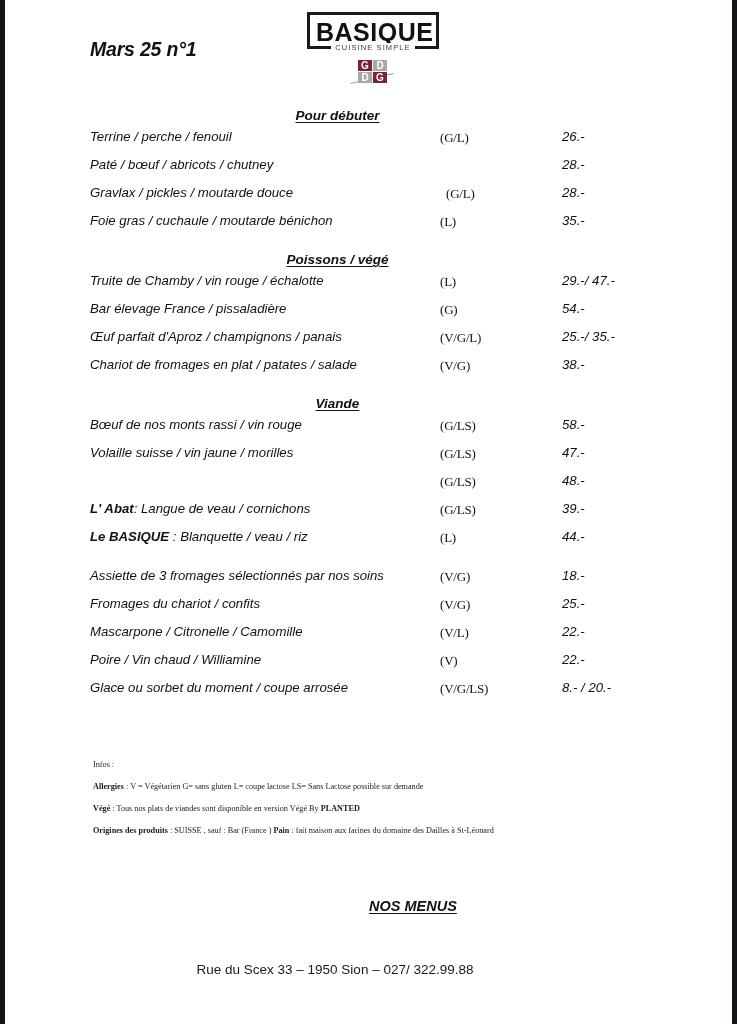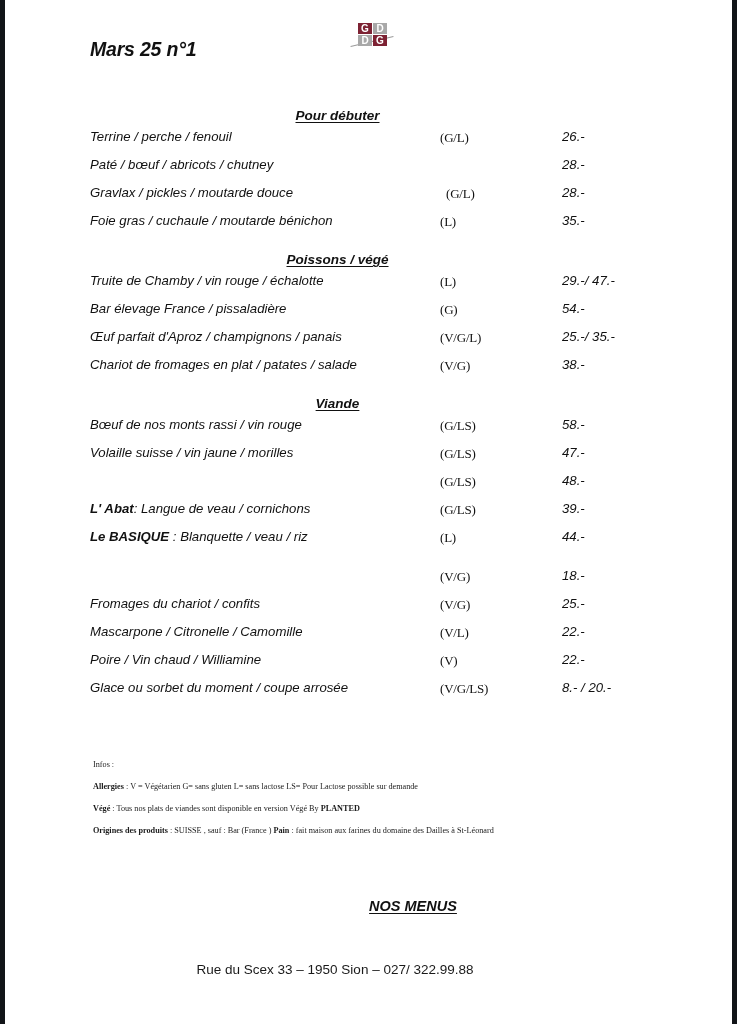--- a/index.html
+++ b/index.html
@@ -221,20 +221,26 @@
 
 <div class="edge-strip edge-left"></div>
 <div class="edge-strip edge-right"></div>
 
 <div class="page">
 
   <div class="header">
     <div class="doc-title">Mars 25 n°1</div>
 
     <div class="brand-block">
+      <div class="brand-box">
+        <div class="brand-name">BASIQUE</div>
+        <div class="brand-tagline-wrap">
+          <span class="brand-tagline">CUISINE SIMPLE</span>
+        </div>
+      </div>
       <div class="gdg-logo">
         <div class="gdg-diag"></div>
         <div class="gdg-cell gdg-a">G</div>
         <div class="gdg-cell gdg-b">D</div>
         <div class="gdg-cell gdg-c">D</div>
         <div class="gdg-cell gdg-d">G</div>
       </div>
     </div>
   </div>
 
@@ -307,20 +313,21 @@
           <div class="price">39.-</div>
         </div>
         <div class="row">
           <div class="name"><b>Le BASIQUE</b><span> :  Blanquette / veau / riz</span></div>
           <div class="tag">(L)</div>
           <div class="price">44.-</div>
         </div>
       </div>
       <div class="section">
         <div class="row">
+          <div class="name">Assiette de 3 fromages sélectionnés par nos soins</div>
           <div class="tag">(V/G)</div>
           <div class="price">18.-</div>
         </div>
         <div class="row">
           <div class="name">Fromages du chariot  / confits</div>
           <div class="tag">(V/G)</div>
           <div class="price">25.-</div>
         </div>
         <div class="row">
           <div class="name">Mascarpone   / Citronelle / Camomille</div>
@@ -336,21 +343,21 @@
           <div class="name">Glace ou sorbet  du moment / coupe  arrosée</div>
           <div class="tag">(V/G/LS)</div>
           <div class="price">8.- / 20.-</div>
         </div>
       </div>
     </div>
 
   <div class="infos">
     <div class="line infos-0">Infos :</div>
     <div class="line infos-1">
-      <b>Allergies</b><span> : V = Végétarien  G= sans gluten  L= sans lactose   LS= Pour Lactose possible sur demande</span>
+      <b>Allergies</b><span> : V = Végétarien  G= sans gluten  L= coupe lactose   LS= Sans Lactose possible sur demande</span>
     </div>
     <div class="line infos-2">
       <b>Végé</b><span> : Tous nos plats de viandes sont disponible en version Végé By </span><b>PLANTED</b>
     </div>
     <div class="line infos-3">
       <b>Origines des produits</b><span> :  SUISSE  , sauf : Bar  (France ) </span><b>Pain</b><span> :  fait maison aux farines du domaine des Dailles à St-Léonard</span>
     </div>
   </div>
 
   <div class="menus-heading">NOS MENUS</div>

